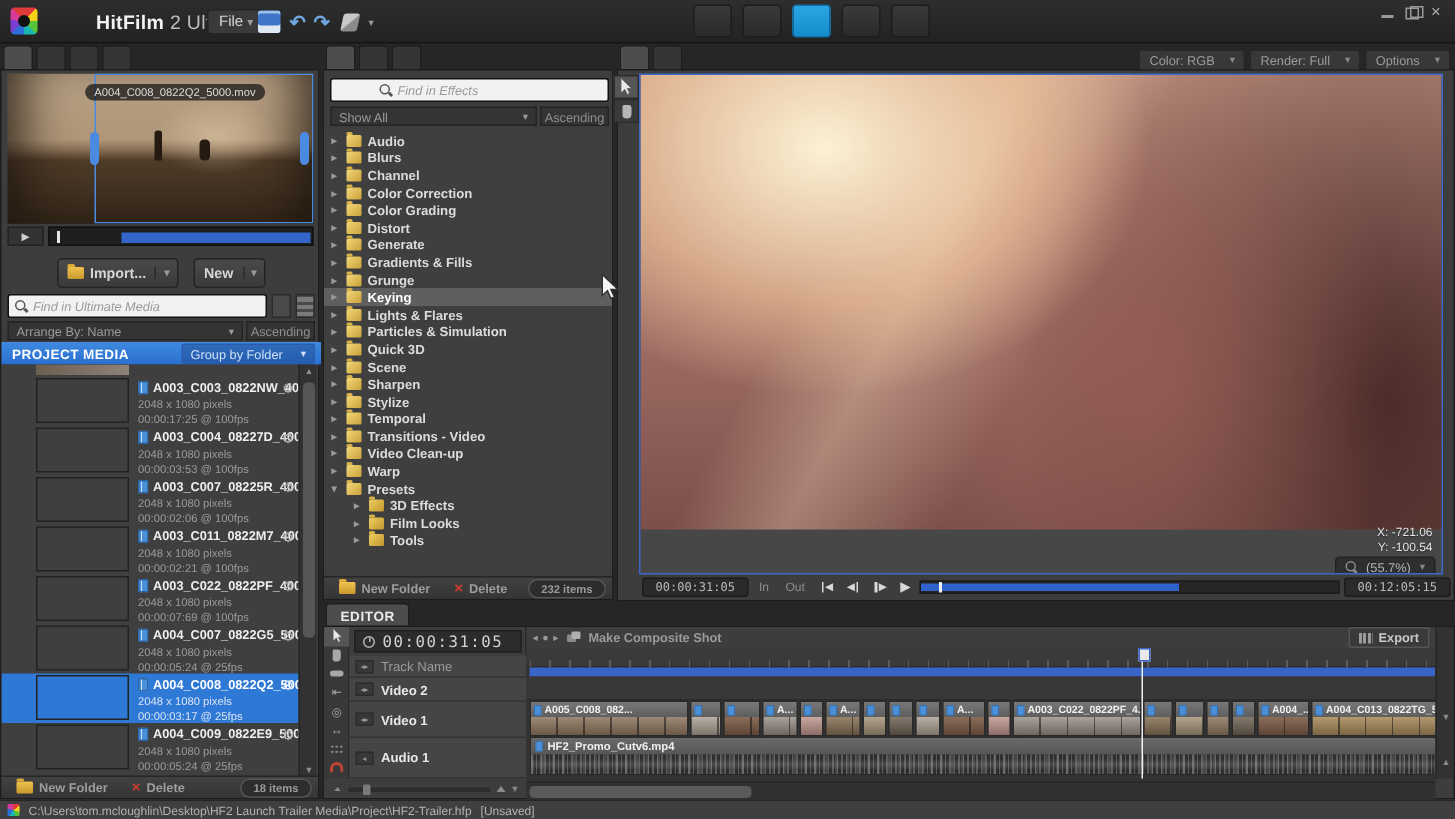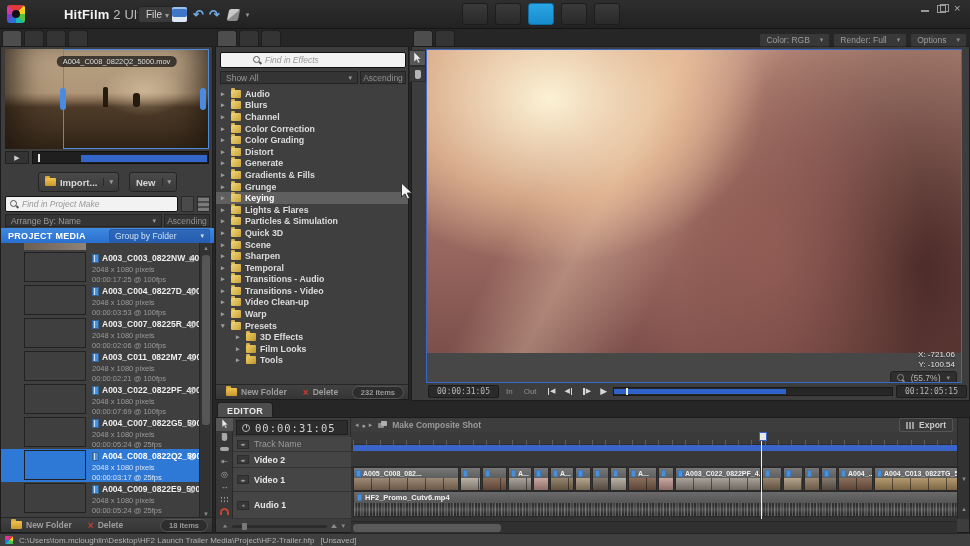--- a/index.html
+++ b/index.html
@@ -87,21 +87,21 @@
   .view-ico { width:13px; height:16px; background:#4a4a4a; border:1px solid #2a2a2a; }
   .view-ico.grid { background:repeating-linear-gradient(0deg,#7a7a7a 0 3px,#4a4a4a 3px 5px); }
   .arrange-row { position:absolute; left:4px; top:167px; width:205px; height:13px; display:flex; gap:2px; }
   .arrange { flex:1; background:#343434; border:1px solid #242424; color:#9a9a9a; font-size:8.5px;
     display:flex; align-items:center; justify-content:space-between; padding:0 5px; }
   .asc { width:46px; background:#343434; border:1px solid #242424; color:#8f8f8f; font-size:8.5px;
     display:flex; align-items:center; justify-content:center; }
   .pm-head { position:absolute; left:0; top:181px; width:213px; height:15px; background:linear-gradient(#3f8ae0,#2a6fd0);
     display:flex; align-items:center; justify-content:space-between; padding:0 4px 0 7px; }
   .pm-head .t { color:#fff; font-size:9px; font-weight:bold; letter-spacing:.3px; }
-  .groupby { display:flex; gap:24px; align-items:center; background:rgba(30,70,140,.45); border:1px solid #2a5cae;
+  .groupby { display:flex; gap:12px; align-items:center; background:rgba(30,70,140,.45); border:1px solid #2a5cae;
     color:#cfe0f5; font-size:8.5px; padding:1px 5px; border-radius:2px; }
   .m-list { position:absolute; left:0; top:196px; width:199px; height:276px; background:#3f3f3f; overflow:hidden; }
   .m-partial { margin:0 0 1px 23px; width:62px; height:7px; background:linear-gradient(90deg,#6b5f52,#8d8376); }
   .m-item { position:relative; height:33px; padding:1px 0 0 23px; display:flex; gap:6px; }
   .m-item.on { background:#2f79d6; }
   .m-thumb { width:62px; height:30px; border:1px solid #222; flex:0 0 auto; }
   .m-info { padding-top:1px; overflow:hidden; }
   .m-name { display:flex; align-items:center; gap:3px; font-size:8.5px; font-weight:bold; color:#efefef; white-space:nowrap; }
   .m-item.on .m-name { color:#fff; }
   .m-sub { font-size:7.5px; color:#9b9b9b; margin-top:1.5px; white-space:nowrap; }
@@ -304,21 +304,21 @@
       <div class="big-btn">
         <span class="lab">
             <span>New</span>
           </span>
         <span class="dd">▾</span>
       </div>
     </div>
     <div class="search-row">
       <div class="search-box">
         <span class="mag"></span>
-        <span class="ph">Find in Project Make</span>
+        <span class="ph">Find in Ultimate Media</span>
       </div>
       <div class="view-ico"></div>
       <div class="view-ico grid"></div>
     </div>
     <div class="arrange-row">
       <div class="arrange">
           <span>Arrange By: Name</span>
           <span style="font-size:7px;">▾</span>
         </div>
       <div class="asc">Ascending</div>
@@ -539,26 +539,26 @@
           <span>Scene</span>
         </div>
         <div class="fx-row">
           <span class="tri"></span>
           <span class="cat-ico"></span>
           <span>Sharpen</span>
         </div>
         <div class="fx-row">
           <span class="tri"></span>
           <span class="cat-ico"></span>
+          <span>Stylize</span>
+        </div>
+        <div class="fx-row">
+          <span class="tri"></span>
+          <span class="cat-ico"></span>
           <span>Temporal</span>
-        </div>
-        <div class="fx-row">
-          <span class="tri"></span>
-          <span class="cat-ico"></span>
-          <span>Transitions - Audio</span>
         </div>
         <div class="fx-row">
           <span class="tri"></span>
           <span class="cat-ico"></span>
           <span>Transitions - Video</span>
         </div>
         <div class="fx-row">
           <span class="tri"></span>
           <span class="cat-ico"></span>
           <span>Video Clean-up</span>

